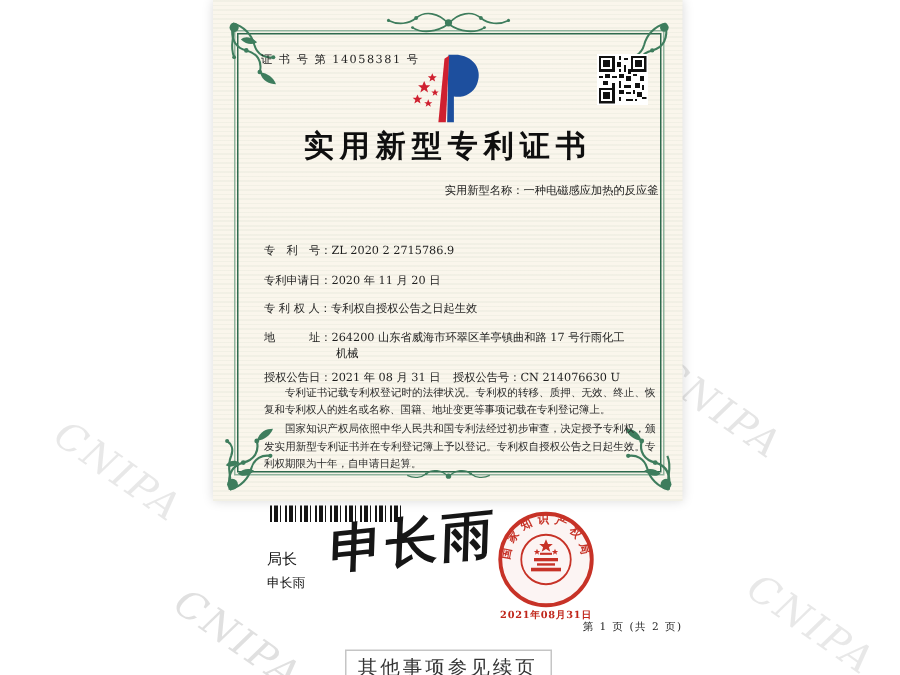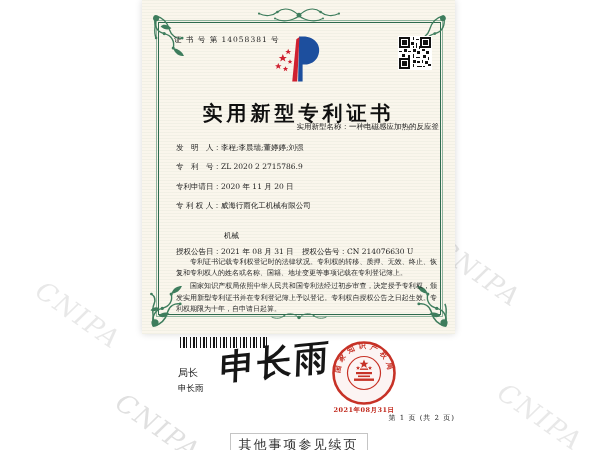--- a/index.html
+++ b/index.html
@@ -37,21 +37,21 @@
   .corner.bl{left:4px;bottom:4px;}
   .corner.br{right:2px;bottom:4px;transform:scaleX(-1);}
 
   .cert-no{position:absolute;left:32px;top:35px;font-size:7.5px;letter-spacing:1px;color:#222;}
   .logo{position:absolute;left:50%;top:32px;width:54px;height:54px;transform:translateX(-50%);}
   .qr{position:absolute;left:256px;top:36px;width:32px;height:32px;background:#fff;padding:1px;}
   .qr svg{display:block;width:100%;height:100%;}
 
   .title{
     position:absolute;left:0;right:0;top:84px;text-align:center;
-    font-size:20px;font-weight:700;letter-spacing:4px;color:#0f0f0f;margin-top:16px;
+    font-size:20px;font-weight:700;letter-spacing:4px;color:#0f0f0f;
   }
 
   .fline{position:absolute;left:34px;right:16px;font-size:7.5px;color:#1e1e1e;white-space:nowrap;}
   .col2{position:absolute;font-size:7.5px;color:#1e1e1e;white-space:nowrap;}
 
   .paras{position:absolute;left:34px;right:18px;top:257px;font-size:7px;color:#2a2a2a;}
   .paras p{margin:0 0 2px 0;text-indent:2em;text-align:justify;line-height:1.6;}
 
   .barcode{
     position:absolute;left:38px;top:337px;width:90px;height:11px;
@@ -259,24 +259,24 @@
           <rect x="12" y="19" width="3" height="1"></rect>
             <rect x="16" y="19" width="1" height="1"></rect>
             <rect x="19" y="18" width="2" height="1"></rect>
         </g>
       </svg>
     </div>
 
     <div class="title">实用新型专利证书</div>
 
     <div class="fline" style="top:122px;text-align:right;">实用新型名称：一种电磁感应加热的反应釜</div>
-    <div class="fline" style="top:143px;">发　明　人：李程;李晨瑞;董婷婷;刘强</div>
     <div class="fline" style="top:162px;">专　利　号：ZL 2020 2 2715786.9</div>
     <div class="fline" style="top:182px;">专利申请日：2020 年 11 月 20 日</div>
-    <div class="fline" style="top:201px;">专 利 权 人：威海行雨化工机械有限公司</div>
+    <div class="fline" style="top:201px;">专 利 权 人：专利权自授权公告之日起生效</div>
+    <div class="fline" style="top:220px;">地　　　址：264200 山东省威海市环翠区羊亭镇曲和路 17 号行雨化工</div>
     <div class="col2" style="left:82px;top:231px;">机械</div>
     <div class="col2" style="left:34px;top:247px;">授权公告日：2021 年 08 月 31 日</div>
     <div class="col2" style="left:160px;top:247px;">授权公告号：CN 214076630 U</div>
 
     <div class="paras">
       <p>专利证书记载专利权登记时的法律状况。专利权的转移、质押、无效、终止、恢复和专利权人的姓名或名称、国籍、地址变更等事项记载在专利登记簿上。</p>
       <p>国家知识产权局依照中华人民共和国专利法经过初步审查，决定授予专利权，颁发实用新型专利证书并在专利登记簿上予以登记。专利权自授权公告之日起生效。专利权期限为十年，自申请日起算。</p>
     </div>
 
     <div class="barcode"></div>

